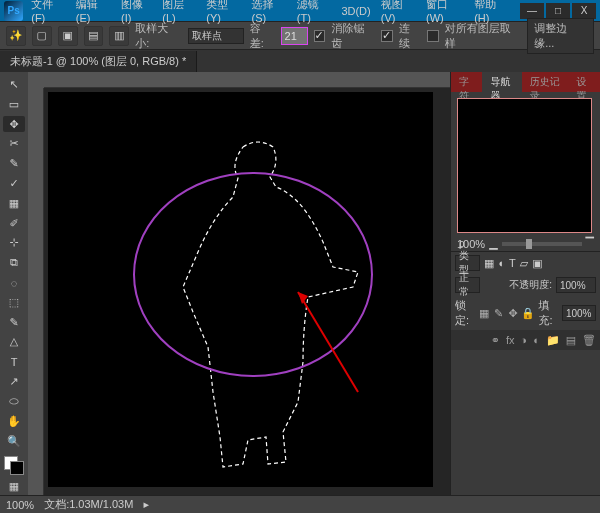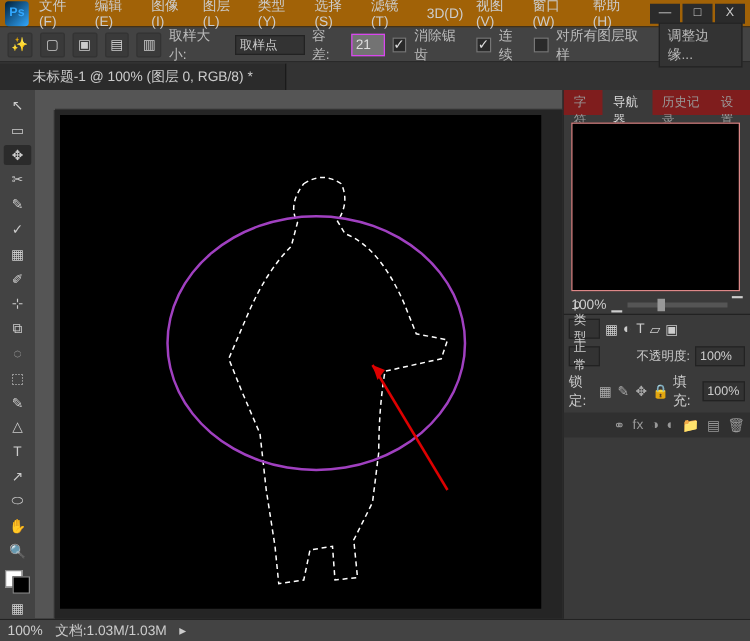--- a/index.html
+++ b/index.html
@@ -1,29 +1,29 @@
 <!DOCTYPE html>
 <html><head>
 <meta charset="utf-8">
 <style>
 *{margin:0;padding:0;box-sizing:border-box;font-family:"Microsoft YaHei",Arial,sans-serif;font-size:11px;color:#ccc;user-select:none}
 body{width:600px;height:513px;background:#434343;overflow:hidden;position:relative}
-.menubar{height:22px;background:#a16207;display:flex;align-items:center;padding:0 4px;border-bottom:1px solid #222}
+.menubar{height:22px;background:#0369a1;display:flex;align-items:center;padding:0 4px;border-bottom:1px solid #222}
 .logo{width:20px;height:20px;background:linear-gradient(135deg,#001e36,#31a8ff);border-radius:3px;display:flex;align-items:center;justify-content:center;font-weight:bold;font-size:10px;color:#31a8ff;margin-right:8px}
 .menubar span.menu-item{margin-right:10px;cursor:pointer}
 .winbtns{margin-left:auto;display:flex;gap:2px}
 .winbtn{width:24px;height:16px;background:#2b2b2b;display:flex;align-items:center;justify-content:center;font-size:10px}
 .optbar{height:28px;background:#434343;display:flex;align-items:center;padding:0 6px;gap:6px;border-bottom:1px solid #222}
 .optbar .ico{width:20px;height:20px;display:flex;align-items:center;justify-content:center;background:#3a3a3a;border:1px solid #333;border-radius:2px}
 .lbl{color:#bbb}
 .inp{width:27px;height:18px;background:#737373;border:1px solid #d946ef;padding:0 3px;color:#ddd}
 .cb{width:12px;height:12px;border:1px solid #777;display:inline-block;vertical-align:middle;background:#2a2a2a;position:relative}
 .cb.ck::after{content:"✓";position:absolute;top:-2px;left:0;font-size:11px;color:#ddd}
 .tabbar{height:22px;background:#333;display:flex;align-items:center}
-.tab{padding:3px 26px;background:#2b2b2b;border-right:1px solid #1a1a1a}
+.tab{padding:3px 10px;background:#2b2b2b;border-right:1px solid #1a1a1a}
 .main{display:flex;height:423px}
 .toolbox{width:28px;background:#434343;display:flex;flex-direction:column;align-items:center;padding-top:4px;gap:3px}
 .tool{width:22px;height:18px;display:flex;align-items:center;justify-content:center;color:#ccc;border-radius:2px}
 .tool.active{background:#2b2b2b}
 .swatch{margin-top:4px;width:20px;height:20px;position:relative}
 .swatch .fg{position:absolute;top:0;left:0;width:14px;height:14px;background:#fff;border:1px solid #888}
 .swatch .bg{position:absolute;bottom:0;right:0;width:14px;height:14px;background:#000;border:1px solid #888}
 .canvaswrap{flex:1;background:#252525;position:relative;overflow:hidden}
 .rulers{position:absolute;background:#555}
 .rul-h{top:0;left:16px;right:0;height:16px;border-bottom:1px solid #333}

